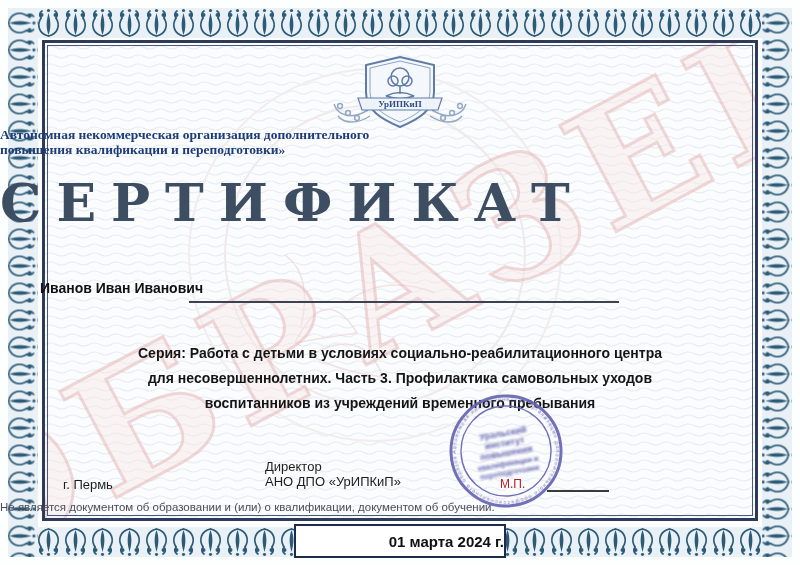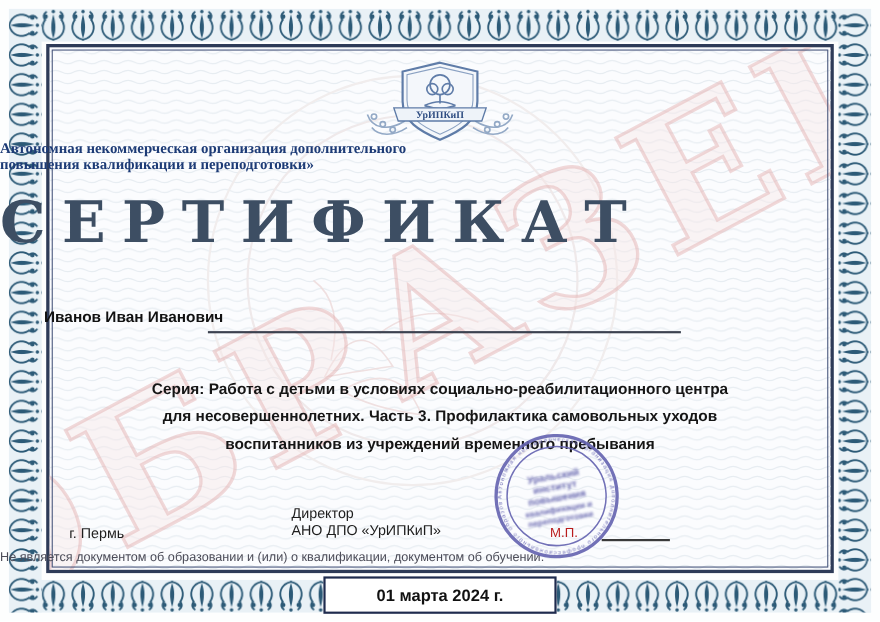--- a/index.html
+++ b/index.html
@@ -47,21 +47,21 @@
   .stamp-center{filter:blur(0.8px);}
   .rim-text{filter:blur(0.4px);}
   .director{left:265px;top:459px;font-size:13px;line-height:15px;color:#1d1d1d;z-index:4;}
   .city{left:63px;top:477px;font-size:13px;color:#1d1d1d;z-index:4;}
   .mp{left:500px;top:477px;font-size:12px;color:#b91c1c;z-index:4;}
   .sig{left:547px;top:490px;width:62px;height:0;border-bottom:2px solid #3a3a3a;z-index:4;}
   .disclaimer{top:501px;font-size:11.5px;color:#4c4c58;z-index:4;}
   .datebox{
     left:294px;top:524px;width:212px;height:34px;background:#ffffff;
     border:2px solid #1e2b4e;box-sizing:border-box;z-index:6;
-    display:flex;align-items:center;justify-content:center;
+    display:flex;align-items:center;justify-content:flex-end;
     font-weight:700;font-size:15px;color:#111;
   }
 </style>
 </head>
 <body>
 
 <div class="cert">
 
   <svg class="orn orn-t" width="784" height="30">
     <defs>

